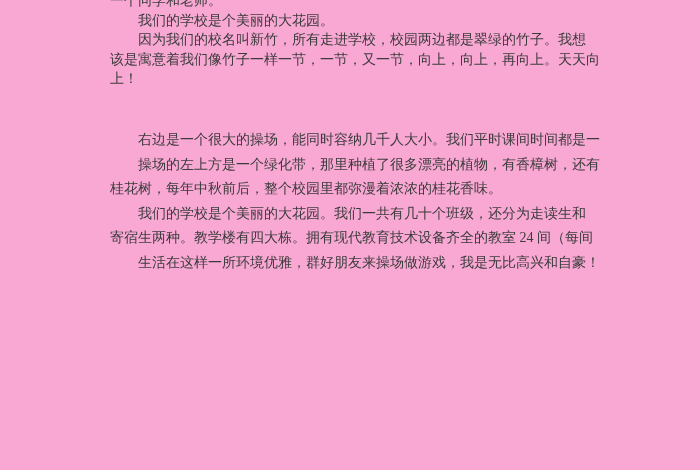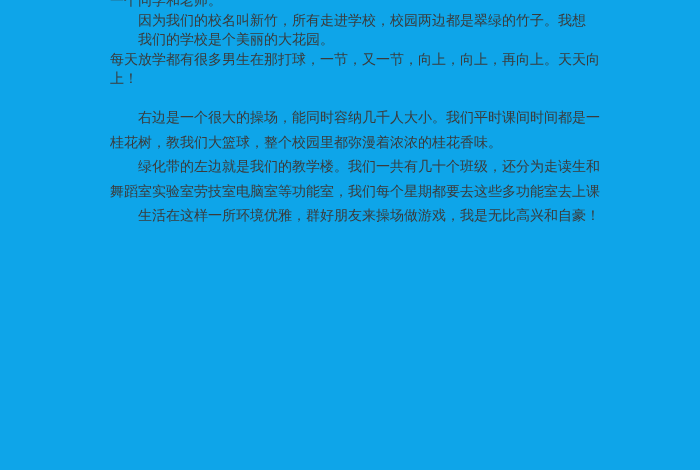--- a/index.html
+++ b/index.html
@@ -21,41 +21,42 @@
     width: 486px;
     color: #3b3b3b;
     font-size: 14px;
     -webkit-font-smoothing: antialiased;
   }
   .block-1 {
     top: -9px;
     line-height: 19.5px;
   }
   .block-2 {
-    top: 106px;
+    top: 128px;
     line-height: 24.5px;
   }
   .line {
     white-space: nowrap;
   }
   .indent {
     text-indent: 28px;
   }
 </style>
 </head>
 <body>
 
-<div class="page" style="background: #0ea5e9;">
+<div class="page" style="background: #f9a8d4;">
   <div class="text-block block-1" id="block1" style="color: rgb(59, 59, 59);">
       <div class="line">一个同学和老师。</div>
+      <div class="line indent">我们的学校是个美丽的大花园。</div>
       <div class="line indent">因为我们的校名叫新竹，所有走进学校，校园两边都是翠绿的竹子。我想</div>
-      <div class="line indent">我们的学校是个美丽的大花园。</div>
-      <div class="line">每天放学都有很多男生在那打球，一节，又一节，向上，向上，再向上。天天向</div>
+      <div class="line">该是寓意着我们像竹子一样一节，一节，又一节，向上，向上，再向上。天天向</div>
       <div class="line">上！</div>
     </div>
   <div class="text-block block-2" id="block2" style="color: rgb(59, 59, 59);">
       <div class="line indent">右边是一个很大的操场，能同时容纳几千人大小。我们平时课间时间都是一</div>
-      <div class="line">桂花树，教我们大篮球，整个校园里都弥漫着浓浓的桂花香味。</div>
-      <div class="line indent">绿化带的左边就是我们的教学楼。我们一共有几十个班级，还分为走读生和</div>
-      <div class="line">舞蹈室实验室劳技室电脑室等功能室，我们每个星期都要去这些多功能室去上课</div>
+      <div class="line indent">操场的左上方是一个绿化带，那里种植了很多漂亮的植物，有香樟树，还有</div>
+      <div class="line">桂花树，每年中秋前后，整个校园里都弥漫着浓浓的桂花香味。</div>
+      <div class="line indent">我们的学校是个美丽的大花园。我们一共有几十个班级，还分为走读生和</div>
+      <div class="line">寄宿生两种。教学楼有四大栋。拥有现代教育技术设备齐全的教室 24 间（每间</div>
       <div class="line indent">生活在这样一所环境优雅，群好朋友来操场做游戏，我是无比高兴和自豪！</div>
     </div>
 </div>
 
 </body></html>

